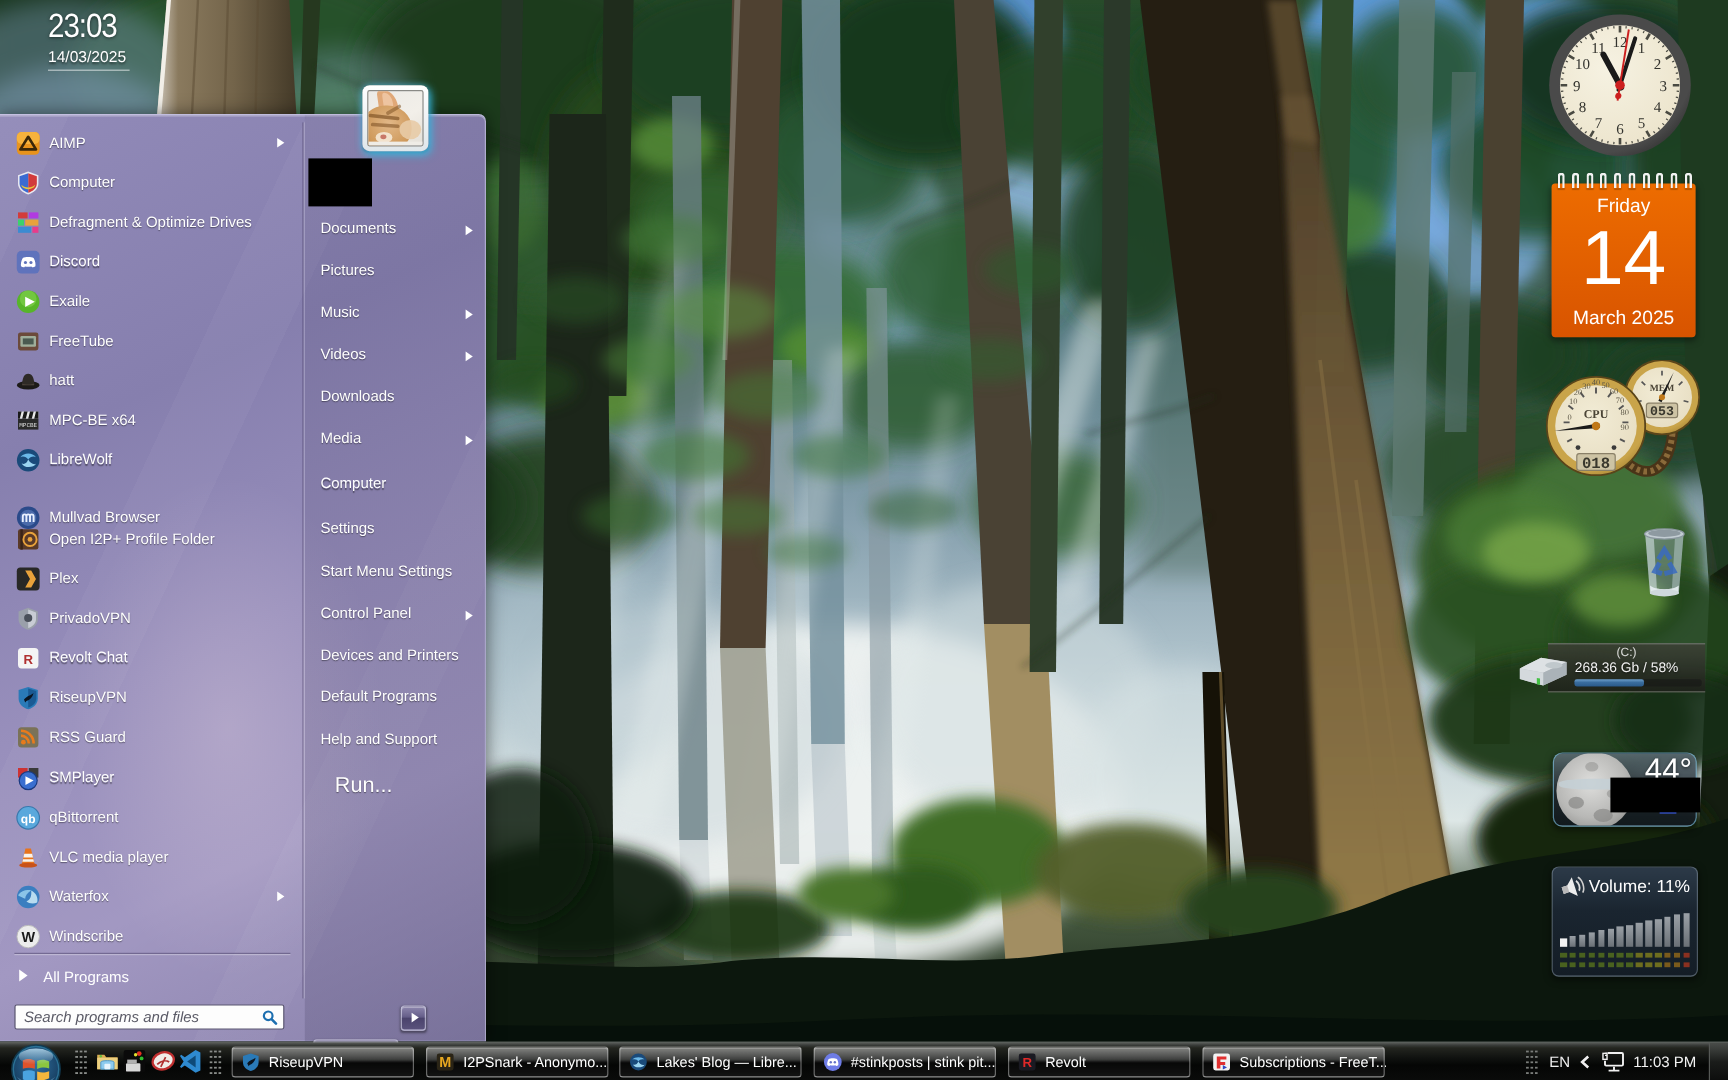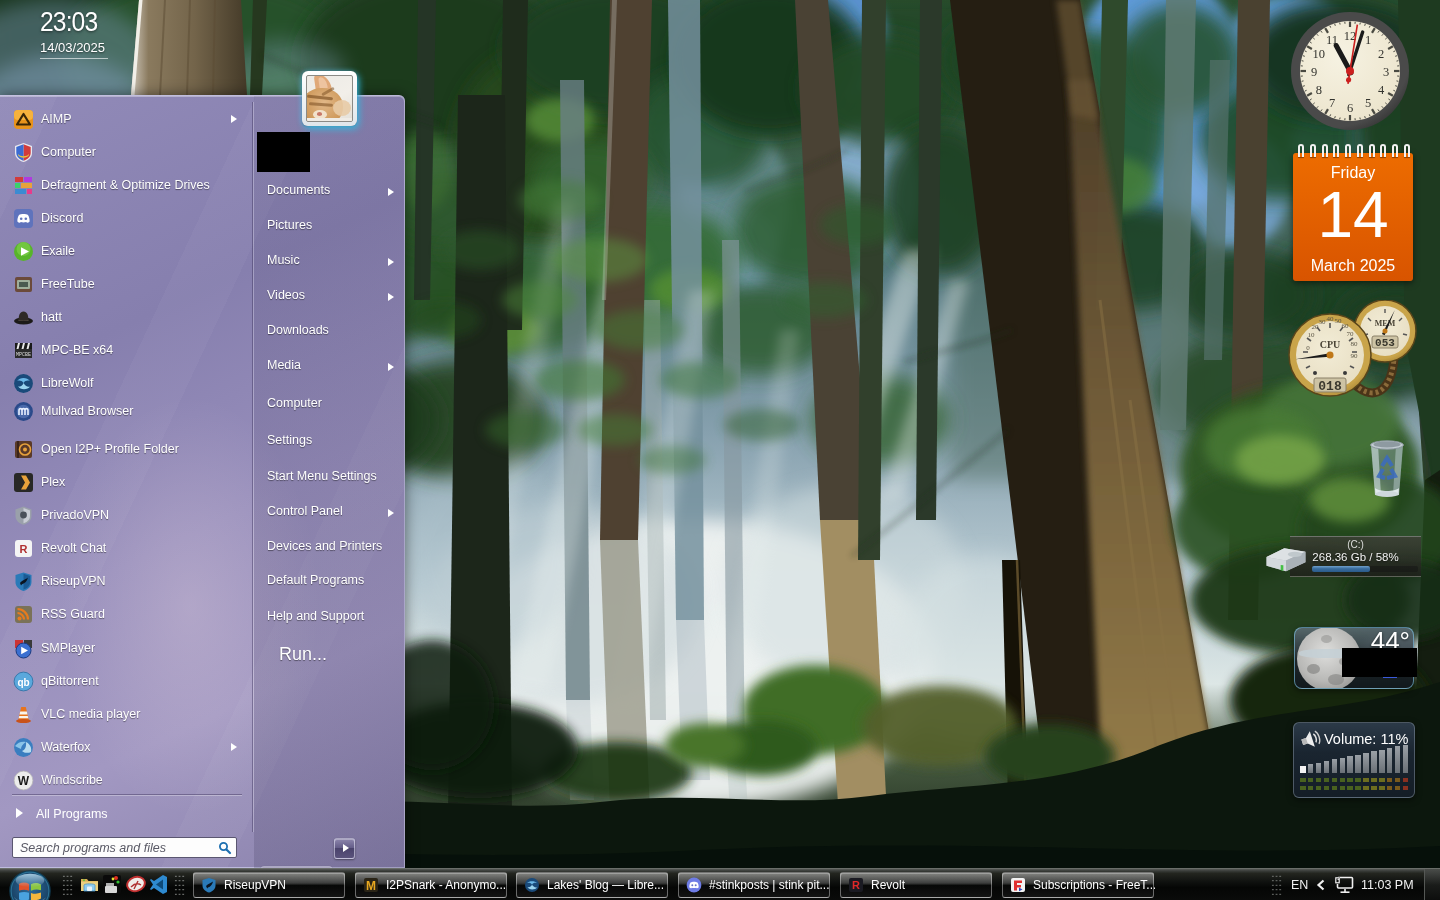--- a/index.html
+++ b/index.html
@@ -297,21 +297,21 @@
           <span style="position:absolute;left:28px;top:3px;font-size:12.5px;color:#fff;text-shadow:0 1px 1px rgba(0,0,0,.45);white-space:nowrap;">MPC-BE x64</span>
         </div>
 <div class="abs" style="left:13px;top:277.1px;width:232px;height:21px;">
           <svg width="21" height="21" viewBox="0 0 21 21" style="position:absolute;left:0;top:0">
             <circle cx="10.5" cy="10.5" r="9.4" fill="#1a4a7a"></circle>
             <path d="M4 8 C7 4 14 4 17 8 C15 7 12 7.5 10.5 10 C9 7.5 6 7 4 8 Z" fill="#6bb8e8"></path>
             <path d="M10.5 10 C12 13 15 14.5 17 13.5 C15 17 7 17.5 5 13 C7 14.5 9.5 13 10.5 10 Z" fill="#9ad4f0"></path>
           </svg>
           <span style="position:absolute;left:28px;top:3px;font-size:12.5px;color:#fff;text-shadow:0 1px 1px rgba(0,0,0,.45);white-space:nowrap;">LibreWolf</span>
         </div>
-<div class="abs" style="left:13px;top:305px;width:232px;height:21px;text-decoration:underline;">
+<div class="abs" style="left:13px;top:325px;width:232px;height:21px;text-decoration:underline;">
           <svg width="21" height="21" viewBox="0 0 21 21" style="position:absolute;left:0;top:0">
             <circle cx="10.5" cy="10.5" r="9.4" fill="#2a4a8a"></circle>
             <circle cx="10.5" cy="10.5" r="6.8" fill="#4a6aaa"></circle>
             <path d="M6 14 V9.5 C6 7 9 7 9 9.5 V14 M9 9.5 C9 7 12 7 12 9.5 V14 M12 9.5 C12 7 15 7 15 9.5 V14" stroke="#e8f0ff" stroke-width="1.6" fill="none"></path>
           </svg>
           <span style="position:absolute;left:28px;top:3px;font-size:12.5px;color:#fff;text-shadow:0 1px 1px rgba(0,0,0,.45);white-space:nowrap;">Mullvad Browser</span>
         </div>
 <div class="abs" style="left:13px;top:343.2px;width:232px;height:21px;">
           <svg width="21" height="21" viewBox="0 0 21 21" style="position:absolute;left:0;top:0">
             <rect x="2" y="2" width="17" height="17" rx="2" fill="#5a3a28"></rect>
@@ -708,21 +708,21 @@
  <div style="position:absolute;left:2px;top:-1px;width:64px;height:64px;border-radius:50%;background:radial-gradient(circle at 45% 40%,#dededc,#b8b8b6 55%,#90908e 85%,#767674);"></div>
  <div style="position:absolute;left:12px;top:36px;width:13px;height:10px;border-radius:50%;background:rgba(125,125,123,.6);"></div>
  <div style="position:absolute;left:33px;top:46px;width:16px;height:11px;border-radius:50%;background:rgba(130,130,128,.6);"></div>
  <div style="position:absolute;left:26px;top:7px;width:11px;height:8px;border-radius:50%;background:rgba(140,140,138,.5);"></div>
       <div style="position:absolute;left:44px;top:30px;width:9px;height:7px;border-radius:50%;background:rgba(135,135,133,.5);"></div>
  <div style="position:absolute;left:4px;top:21px;width:62px;height:9px;border-radius:40%;background:rgba(196,208,214,.85);"></div>
  <div style="position:absolute;right:3px;top:-2px;color:#fff;font-size:26px;font-weight:400;text-shadow:0 1px 3px rgba(0,0,0,.6);">44°</div>
  <div style="position:absolute;left:88px;top:48px;width:14px;height:2px;background:#3a5adc;"></div>
 </div>
 <div class="abs" style="left:1342px;top:648px;width:75px;height:29px;background:#000;"></div>
-<div class="abs" style="left:1293px;top:722px;width:122px;height:76px;border-radius:6px;border:1px solid rgba(160,175,190,.4);
+<div class="abs" style="left:1293px;top:722px;width:122px;height:92px;border-radius:6px;border:1px solid rgba(160,175,190,.4);
  background:linear-gradient(#2c3a48,#1a2530 40%,#141d26);box-shadow:0 2px 6px rgba(0,0,0,.5);">
  <svg style="position:absolute;left:4px;top:4px" width="25" height="25" viewBox="0 0 26 26">
   <g transform="rotate(-18 13 13)">
   <path d="M4 10 L9 10 L15 4.5 L15 21.5 L9 16 L4 16 Z" fill="#ececec"></path>
   <path d="M9 10 L9 16 L4 16 L4 10 Z" fill="#b8b8b8"></path>
   <path d="M17.5 8.5 C19.5 10.5 19.5 15.5 17.5 17.5" stroke="#e0e0e0" stroke-width="1.6" fill="none"></path>
   <path d="M20 6 C23.2 9 23.2 17 20 20" stroke="#cfcfcf" stroke-width="1.4" fill="none"></path>
   </g>
  </svg>
  <div style="position:absolute;left:30px;top:8px;color:#fff;font-size:14.5px;white-space:nowrap;">Volume: 11%</div>

